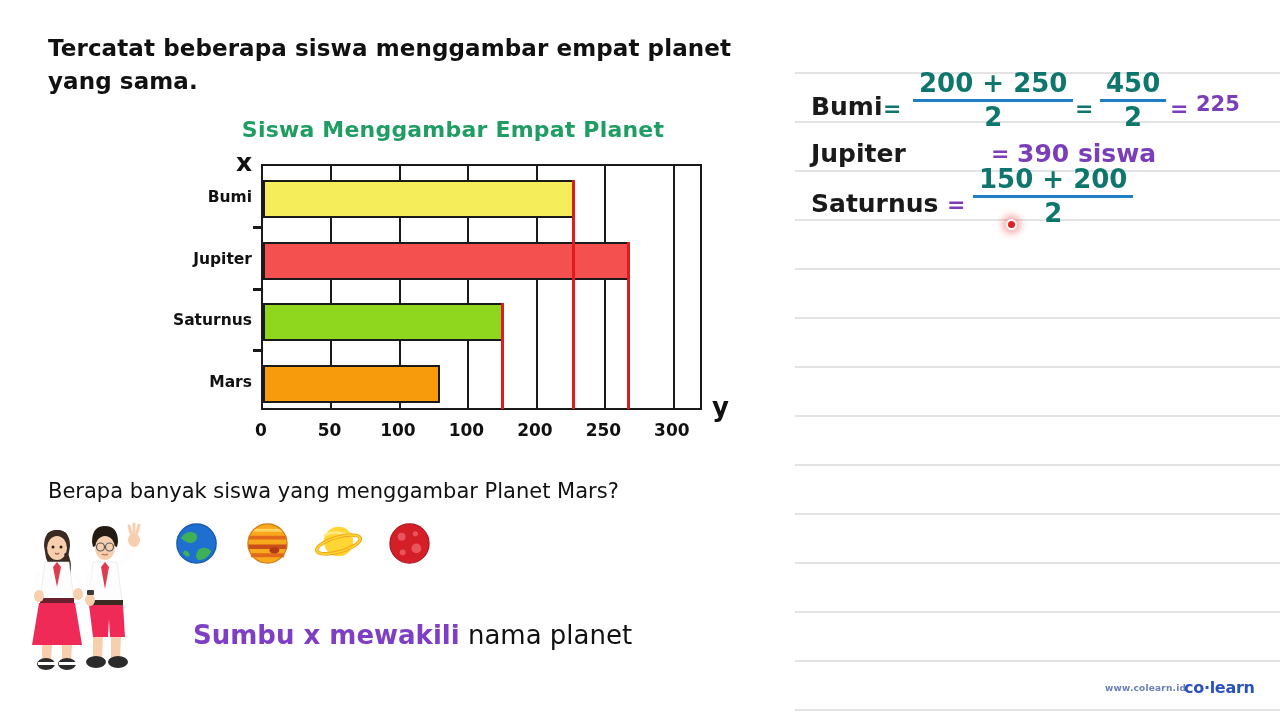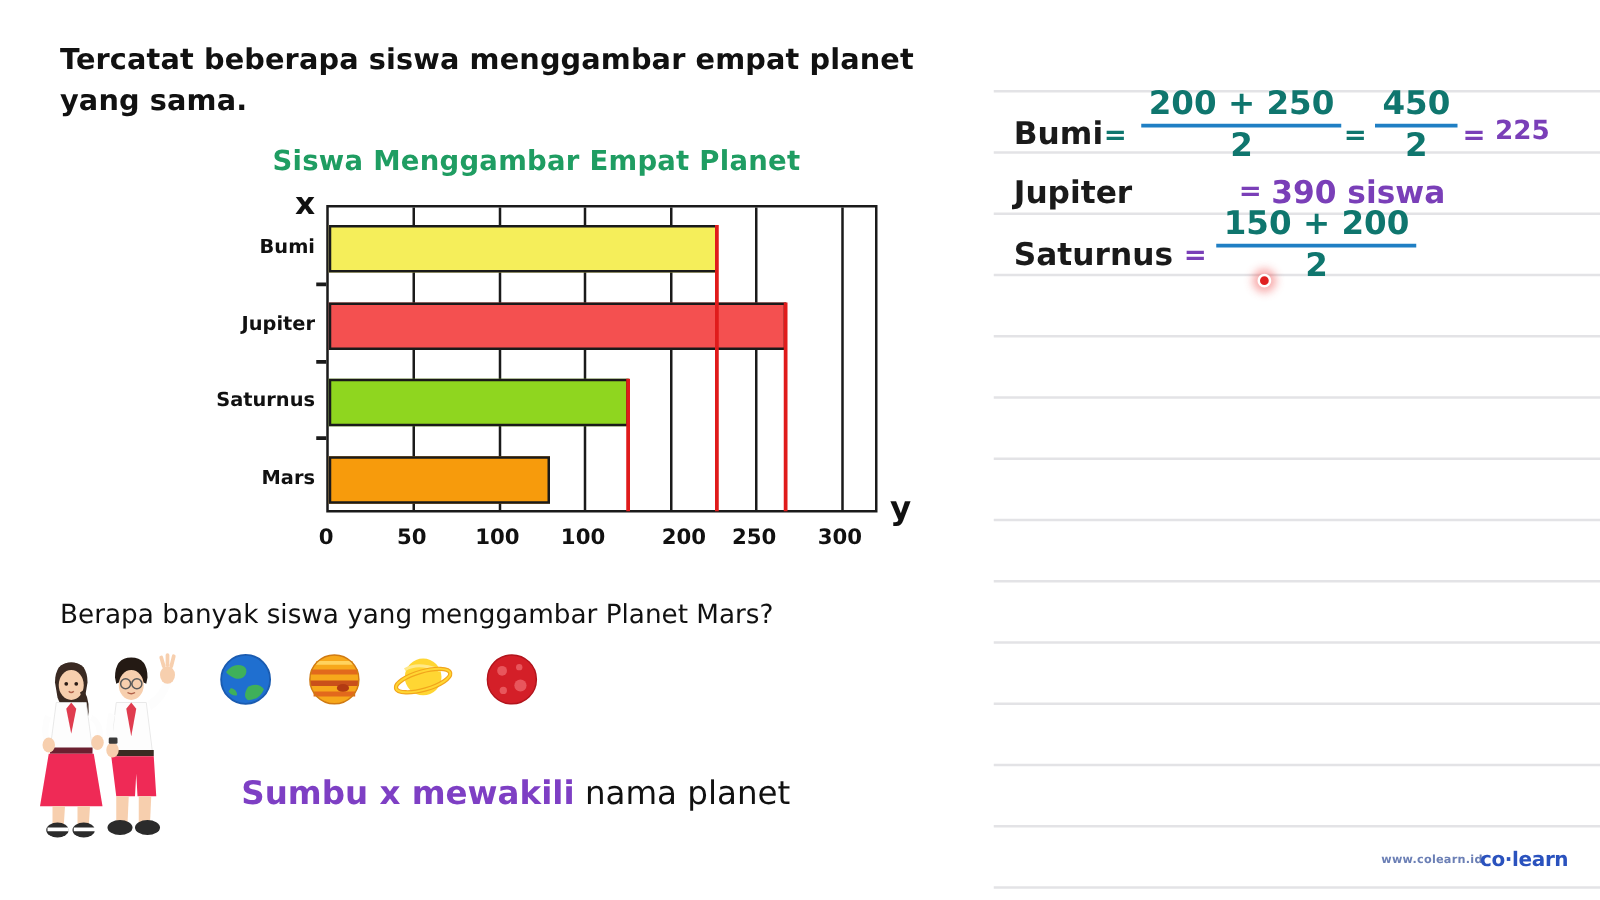--- a/index.html
+++ b/index.html
@@ -17,21 +17,21 @@
 
   .prompt-text {
     position:absolute; left:48px; top:32px; width:745px;
     font-size:23px; line-height:1.45; color:#111111;
     font-weight:600; letter-spacing:.1px;
     font-family:"DejaVu Sans","Liberation Sans",sans-serif;
   }
 
   .chart-title {
     position:absolute; left:218px; top:117px; width:470px;
-    font-size:22px; font-weight:700;
+    text-align:center; font-size:22px; font-weight:700;
     color:#1f9d62; letter-spacing:.2px;
     font-family:"DejaVu Sans","Liberation Sans",sans-serif;
   }
 
   
   .plot-frame {
     position:absolute; left:261px; top:164px;
     width:441px; height:246px;
     border:2.5px solid #1a1a1a; background:#fff;
   }
@@ -165,21 +165,21 @@
         <div class="redline" style="left: 238.174px; top: 137px; height: 106px; background: rgb(224, 27, 27);"></div>
         <div class="redline" style="left: 309.391px; top: 14px; height: 229px; background: rgb(224, 27, 27);"></div>
         <div class="redline" style="left: 364.174px; top: 76px; height: 167px; background: rgb(224, 27, 27);"></div>
       </div>
 
     <div id="xticks">
         <div class="xtick-label" style="left: 231px;">0</div>
         <div class="xtick-label" style="left: 299.478px;">50</div>
         <div class="xtick-label" style="left: 367.957px;">100</div>
         <div class="xtick-label" style="left: 436.435px;">100</div>
-        <div class="xtick-label" style="left: 504.913px; text-align: right;">200</div>
+        <div class="xtick-label" style="left: 504.913px;">200</div>
         <div class="xtick-label" style="left: 573.391px;">250</div>
         <div class="xtick-label" style="left: 641.87px;">300</div>
       </div>
 
     <div class="question-text">Berapa banyak siswa yang menggambar Planet Mars?</div>
 
     <div class="illus-row">
 
       <svg class="students" viewBox="0 0 120 160">
 

